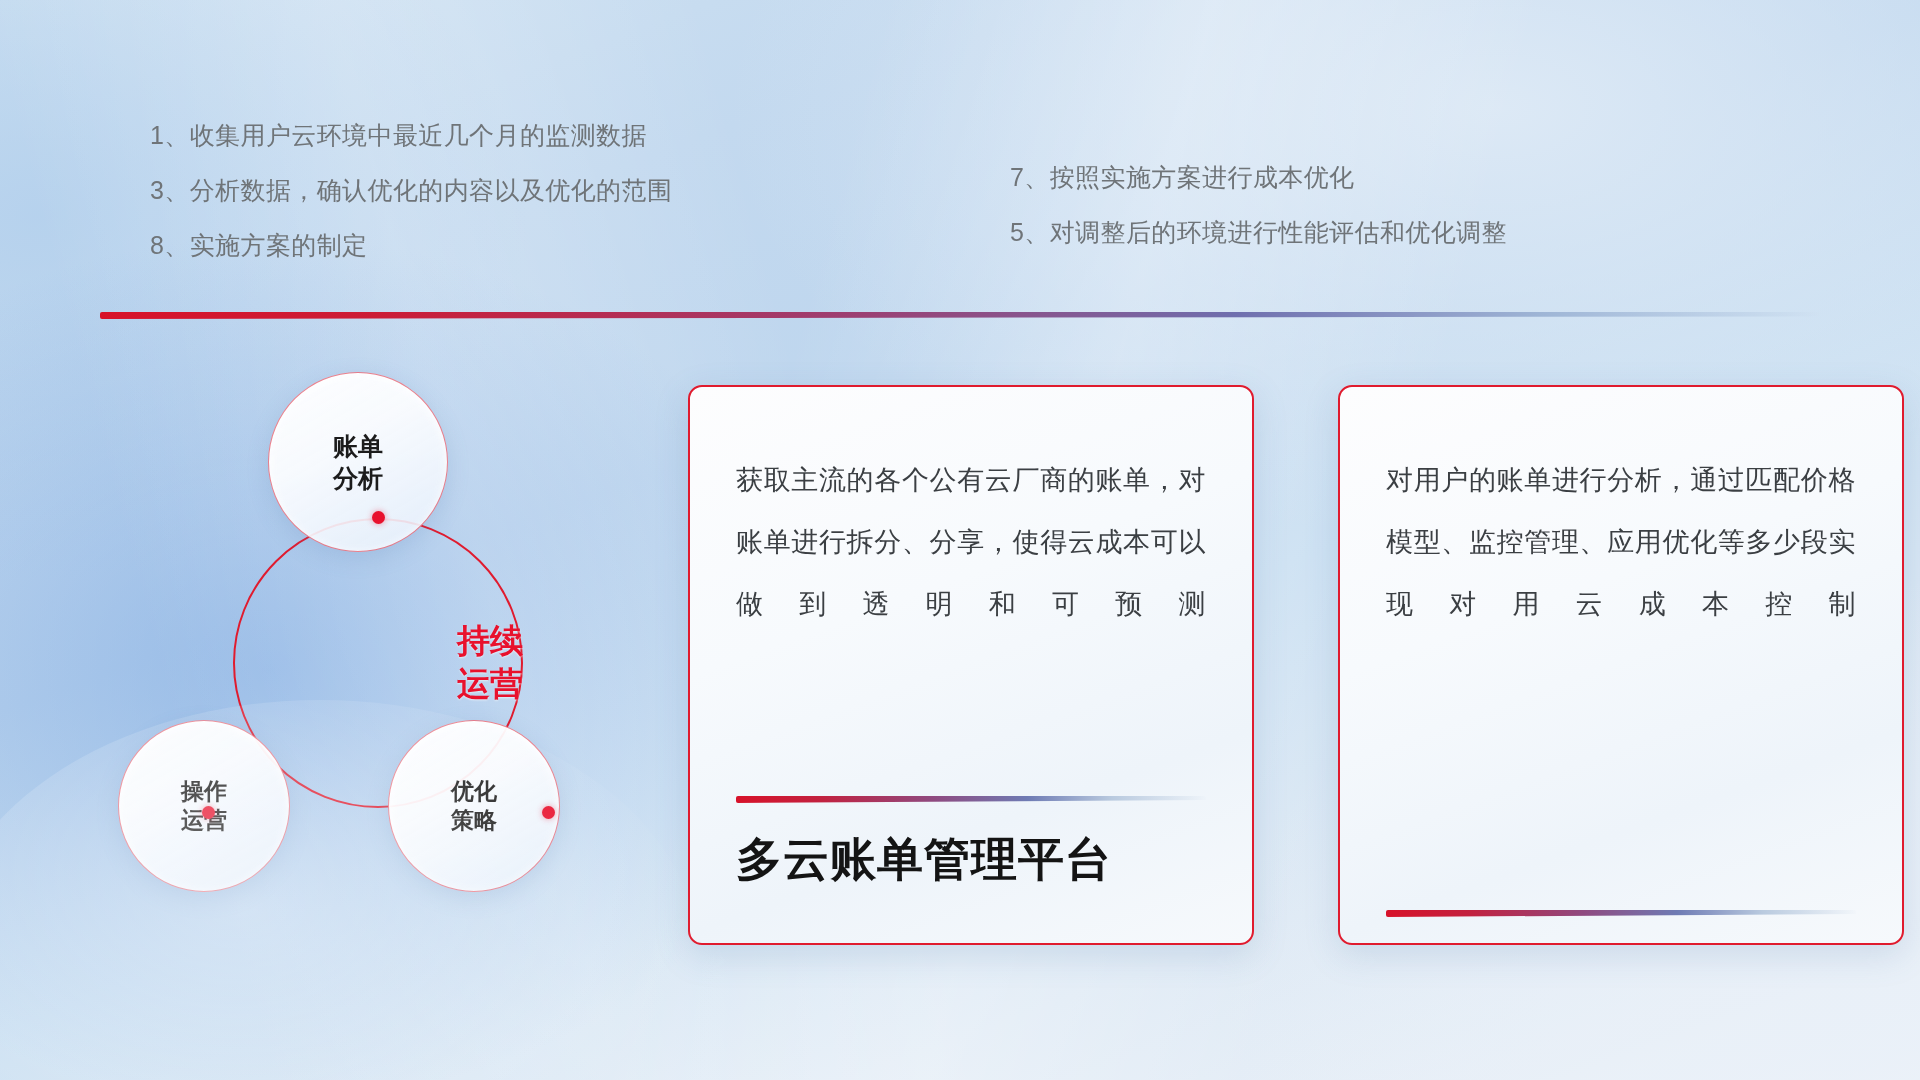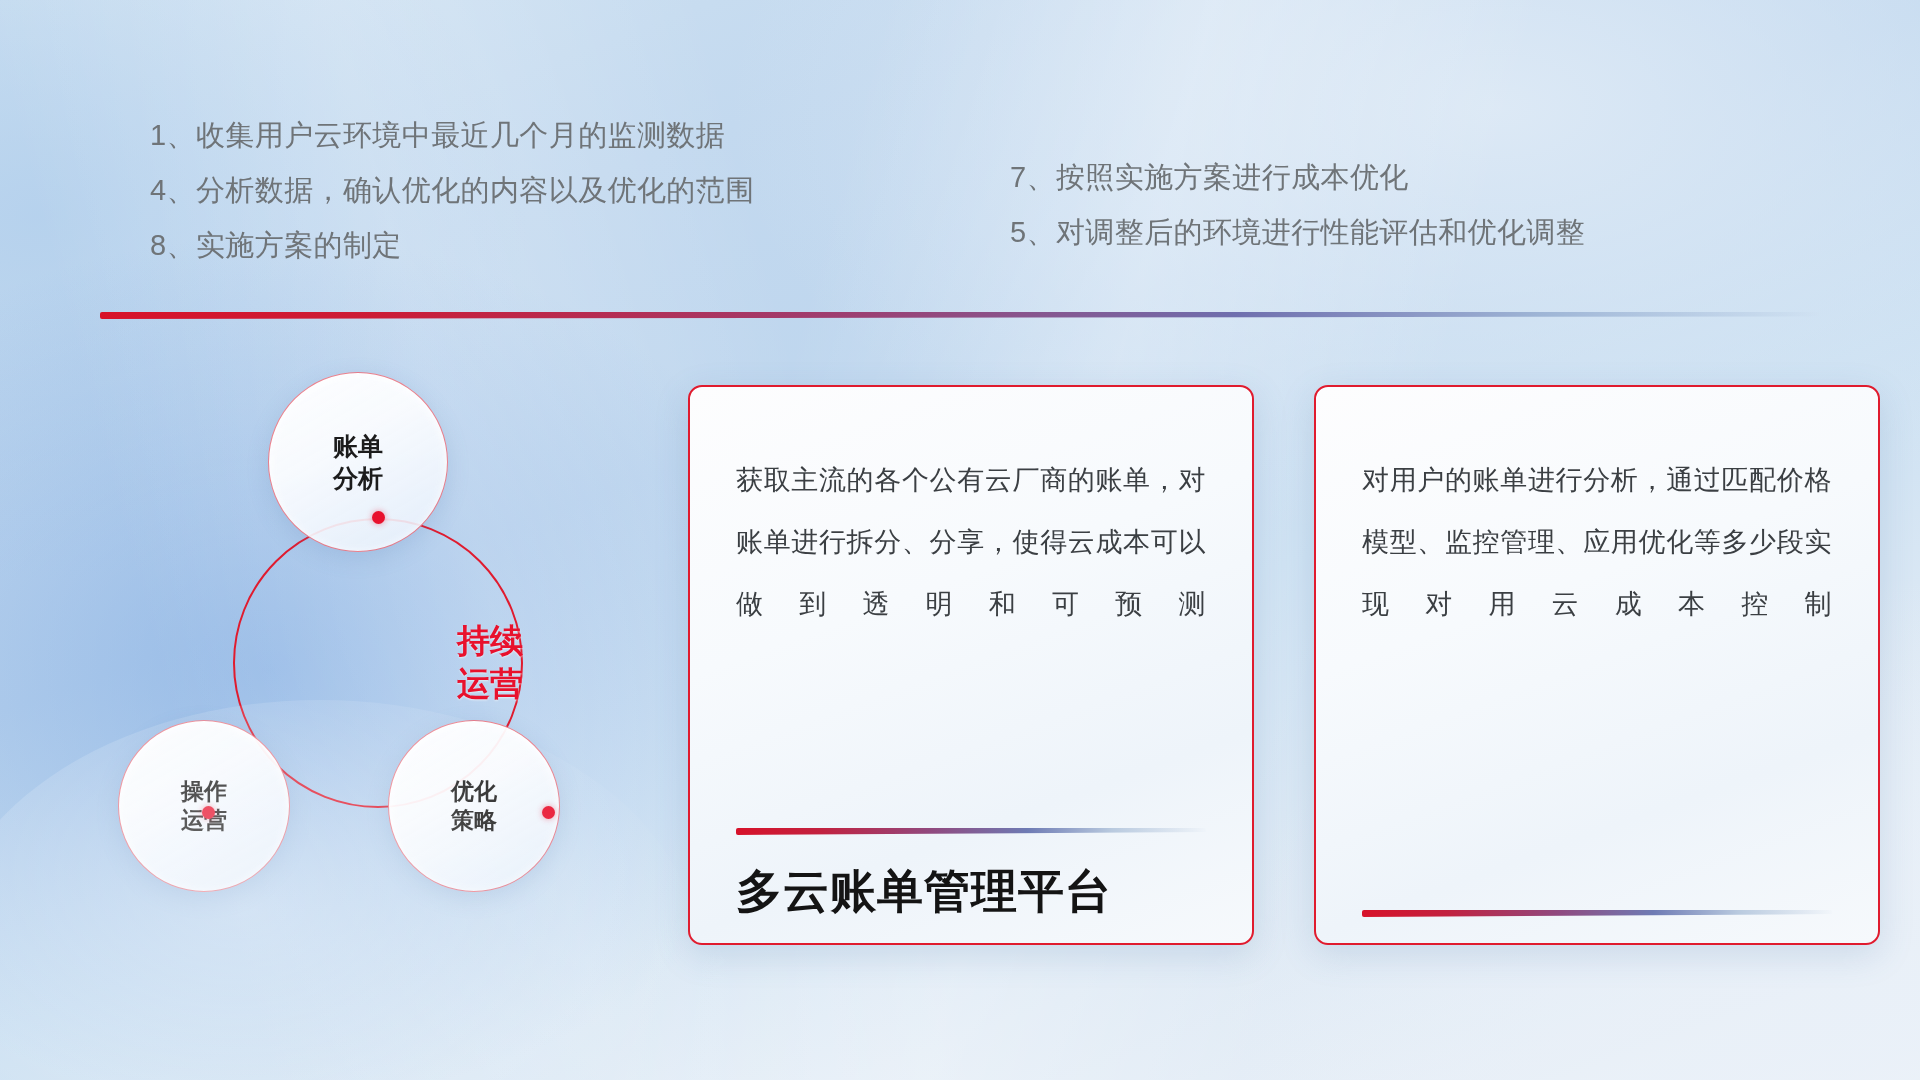--- a/index.html
+++ b/index.html
@@ -51,21 +51,21 @@
     left: 150px;
     width: 1640px;
     display: flex;
     gap: 0px;
   }
   .steps-col { display: flex; flex-direction: column; }
   .steps-col.left { width: 860px; padding-top: 0px; }
   .steps-col.right { width: 760px; padding-top: 42px; }
 
   .step-line {
-    font-size: 29px;
+    font-size: 25px;
     line-height: 55px;
     color: #6f7478;
     letter-spacing: 0.4px;
     white-space: nowrap;
   }
 
   
   .divider {
     position: absolute;
     left: 100px;
@@ -154,21 +154,21 @@
   .node-dot.d-top  { left: 272px; top: 161px; }
   .node-dot.d-left { left: 102px; top: 456px; }
   .node-dot.d-right{ left: 442px; top: 456px; }
 
   
   .cards {
     position: absolute;
     left: 688px;
     top: 385px;
     display: flex;
-    gap: 60px;
+    gap: 84px;
   }
   .card {
     position: relative;
     width: 566px;
     height: 560px;
     border: 2px solid #e01b2e;
     border-radius: 14px;
     box-sizing: border-box;
     background: linear-gradient(160deg, #fdfdfe 0%, #f7fafd 38%, #eef4fa 72%, #f6f9fc 100%);
     box-shadow: 0 10px 34px rgba(80,120,170,0.18);
@@ -192,32 +192,32 @@
     width: 100%;
     background: linear-gradient(90deg, #d7122a 0%, #c2213f 18%, #8f4a80 42%, #6e7bb4 62%, #b9cadf 80%, rgba(226,234,243,0.12) 100%);
     clip-path: polygon(0 0, 100% 0, 100% 58%, 0 100%);
     border-radius: 2px;
   }
   .card-title {
     font-size: 46px;
     font-weight: bold;
     color: #141414;
     letter-spacing: 1px;
-    margin-bottom: 20px;
+    margin-bottom: 52px;
   }
 </style>
 </head>
 <body>
 
 <div id="slide">
 
   <div class="steps">
     <div class="steps-col left">
       <div class="step-line">1、收集用户云环境中最近几个月的监测数据</div>
-      <div class="step-line">4、分析数据，确认优化的内容以及优化的范围</div>
+      <div class="step-line">3、分析数据，确认优化的内容以及优化的范围</div>
       <div class="step-line">8、实施方案的制定</div>
     </div>
     <div class="steps-col right">
       <div class="step-line">7、按照实施方案进行成本优化</div>
       <div class="step-line">5、对调整后的环境进行性能评估和优化调整</div>
     </div>
   </div>
 
   <div class="divider"></div>
 

